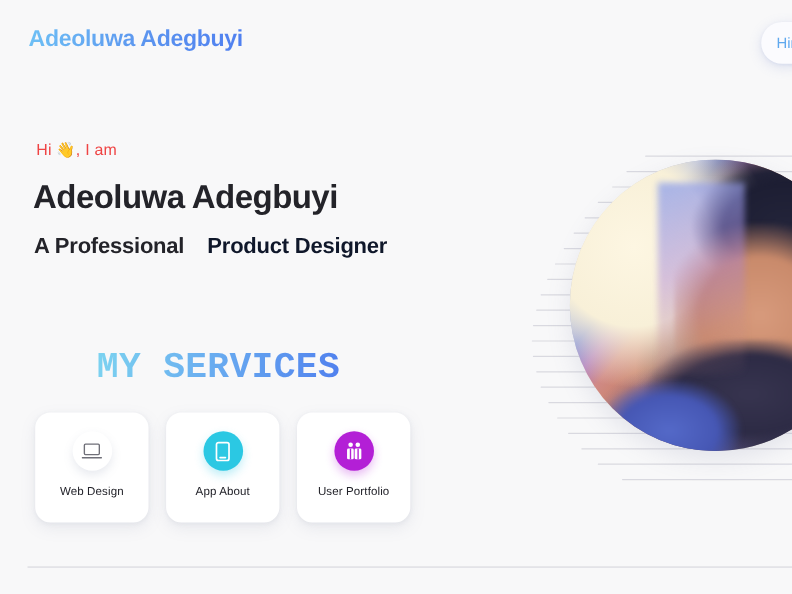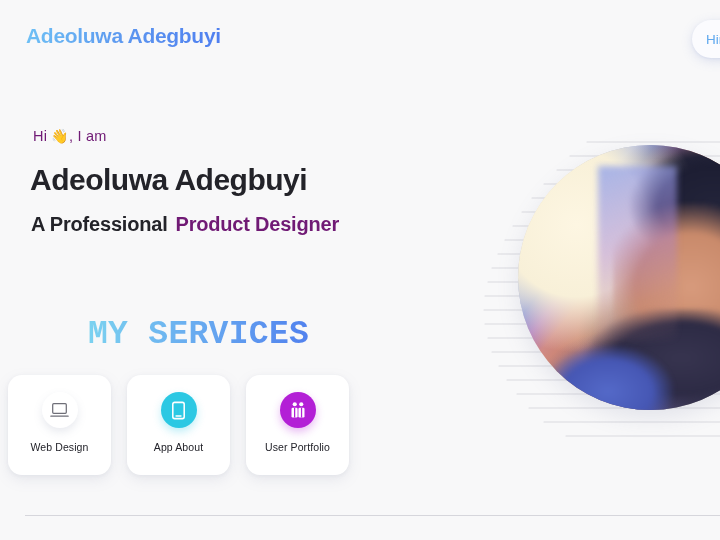--- a/index.html
+++ b/index.html
@@ -82,21 +82,21 @@
     overflow: hidden;
     z-index: 45;
   }
 
   
   .hero-greet {
     position: absolute;
     left: 33px;
     top: 128px;
     font-size: 14.5px;
-    color: #701a75;
+    color: #ef4444;
     letter-spacing: 0.2px;
     white-space: nowrap;
   }
   .hero-greet .wave { font-size: 14px; }
 
   .hero-name {
     position: absolute;
     left: 30px;
     top: 163px;
     font-size: 30px;
@@ -109,21 +109,21 @@
   .hero-role {
     position: absolute;
     left: 31px;
     top: 213px;
     font-size: 20px;
     font-weight: bold;
     letter-spacing: -0.2px;
     white-space: nowrap;
     color: #232329;
   }
-  .hero-role .accent { color: #701a75; margin-left: 8px; }
+  .hero-role .accent { color: #0f172a; margin-left: 21px; }
 
   
   .services-title {
     position: absolute;
     left: 88px;
     top: 316px;
     font-size: 33px;
     font-weight: bold;
     letter-spacing: 0.3px;
     background: linear-gradient(100deg, #7cd3f0 0%, #6aaef0 45%, #5080ee 100%);
@@ -131,21 +131,21 @@
     background-clip: text;
     -webkit-text-fill-color: transparent;
     color: #6aaef0;
     white-space: nowrap;
     font-family: Liberation Mono, monospace;
   }
 
   
   .cards {
     position: absolute;
-    left: 8px;
+    left: 32px;
     top: 375px;
     display: flex;
     gap: 16px;
     z-index: 20;
     align-items: flex-end;
   }
 
   .card {
     width: 103px;
     height: 100px;

